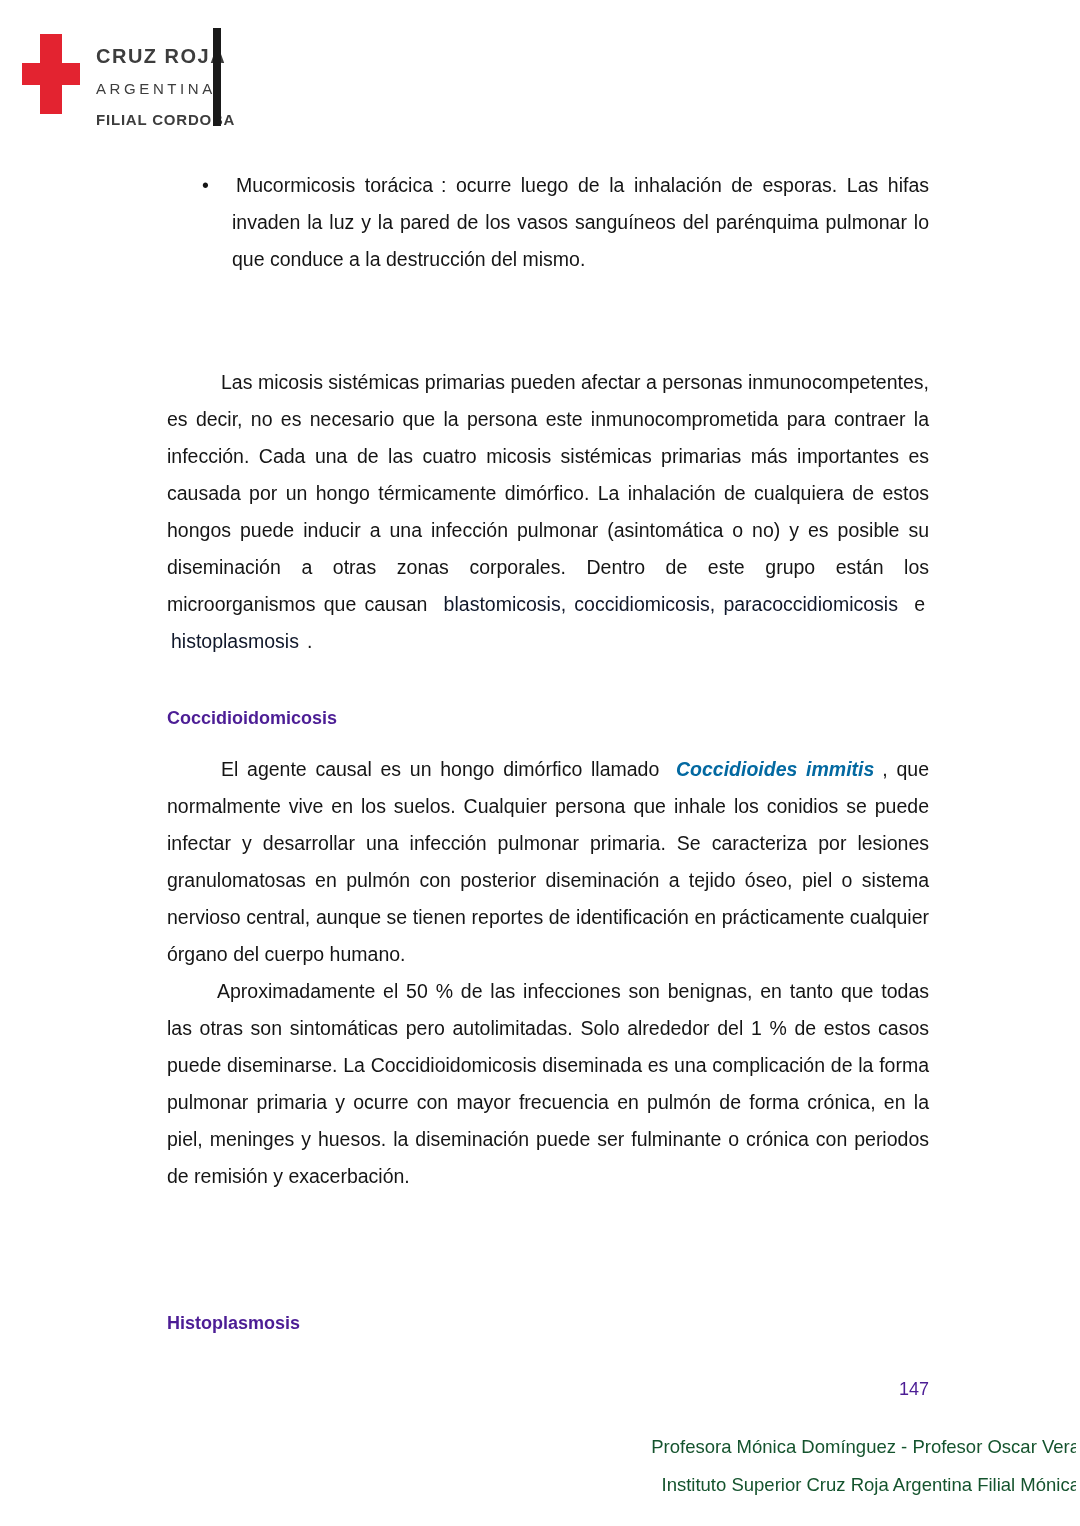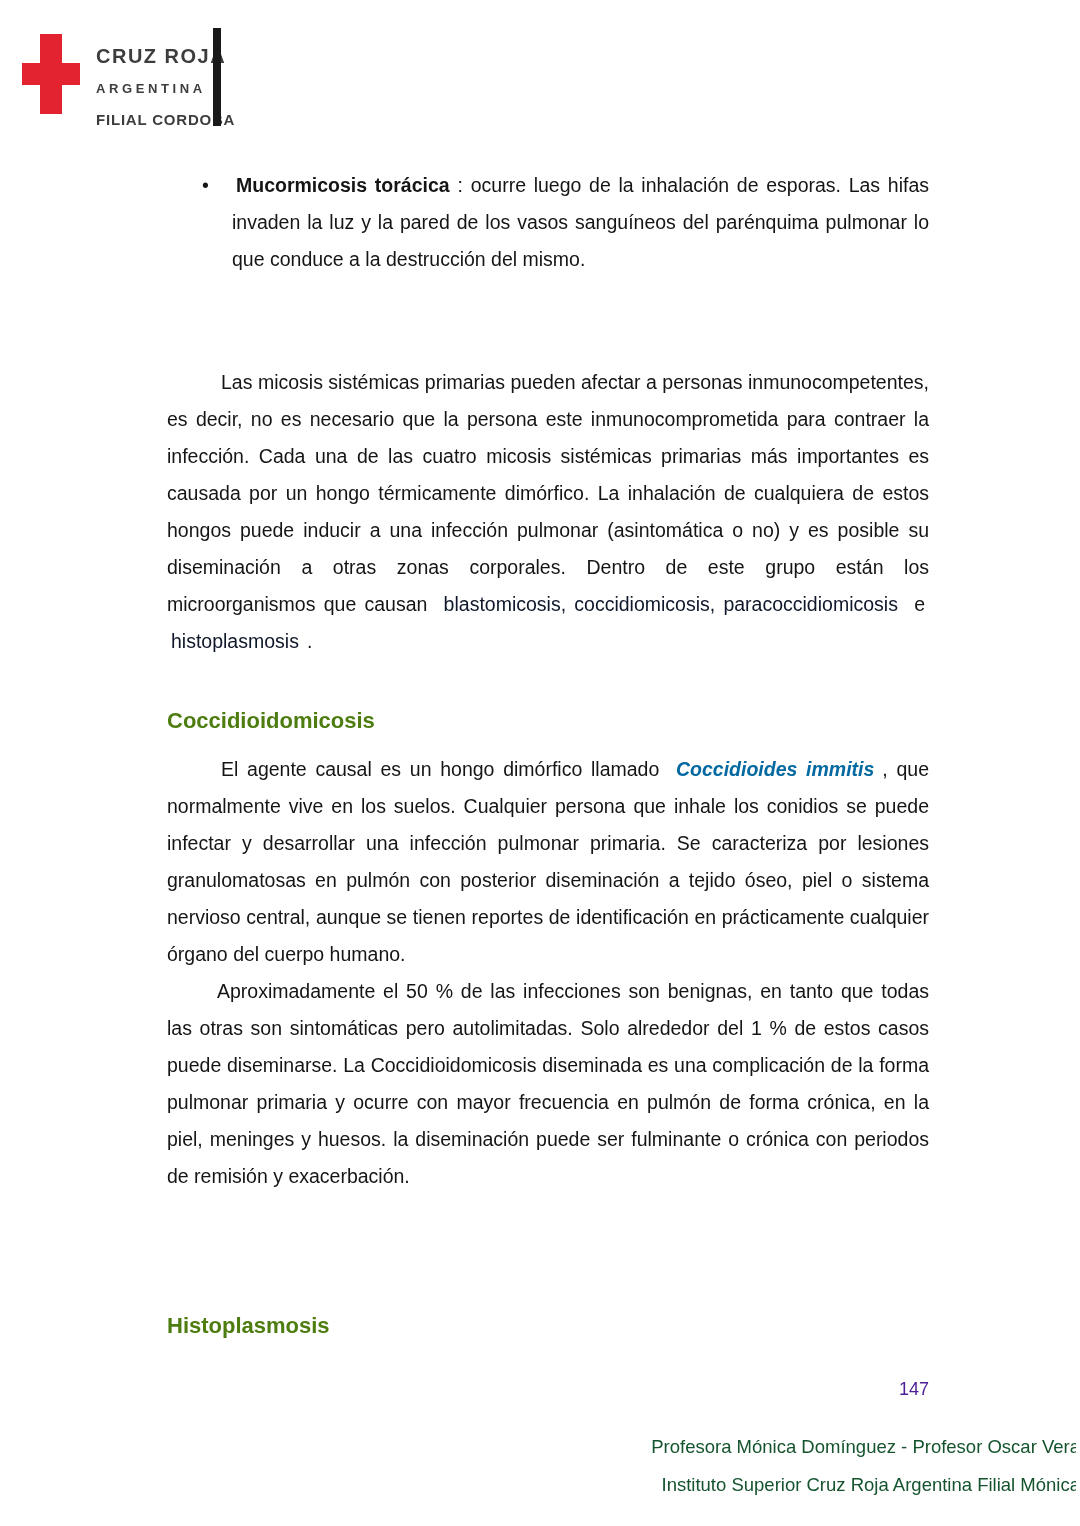--- a/index.html
+++ b/index.html
@@ -34,21 +34,21 @@
     width: 58px; height: 22px;
     background: #e32330;
   }
   .logo-text {
     position: absolute;
     left: 80px; top: 27px;
     color: #3d3d3d;
     white-space: nowrap;
   }
   .logo-line1 { font-size: 20px; line-height: 26px; font-weight: bold; letter-spacing: 1.5px; }
-  .logo-line2 { font-size: 13px; line-height: 24px; font-weight: bold; letter-spacing: 3.6px; }
+  .logo-line2 { font-size: 15px; line-height: 24px; font-weight: normal; letter-spacing: 3.6px; }
   .logo-line3 { font-size: 15px; line-height: 22px; font-weight: bold; letter-spacing: 0.8px; }
   .logo-divider {
     position: absolute;
     left: 205px; top: 20px;
     width: 3px; height: 98px;
     background: #1a1a1a;
   }
   .doc-title {
     position: absolute;
     left: 0; right: 0; top: 34px;
@@ -69,21 +69,21 @@
     position: absolute;
     left: 220px; top: 155px;
     width: 705px;
   }
   .bullet-marker {
     position: absolute;
     left: -30px; top: 0;
     font-size: 19.5px;
     line-height: 37px;
   }
-  .term-bold { font-weight: bold; }
+  .term-bold { font-weight: normal; }
 
   .h1-red {
     position: absolute;
     left: 156px; top: 303px;
     font-size: 27px;
     font-weight: bold;
     color: #c00000;
   }
   .para {
     position: absolute;
@@ -94,23 +94,23 @@
   .para-1 { top: 352px; }
   .para-2 { top: 739px; }
   .para-3 { top: 961px; }
 
   .red-text { color: #0f172a; }
   .italic-red { color: #0369a1; font-style: italic; font-weight: bold; }
 
   .h2-blue {
     position: absolute;
     left: 155px;
-    font-size: 22px;
+    font-size: 18px;
     font-weight: bold;
-    color: #4d7c0f;
+    color: #4c1d95;
     text-align: center;
   }
   .h2-coccidio { top: 696px; }
   .h2-histo { top: 1301px; }
 
   
   .page-number {
     position: absolute;
     right: 155px; top: 1367px;
     font-size: 18px;

